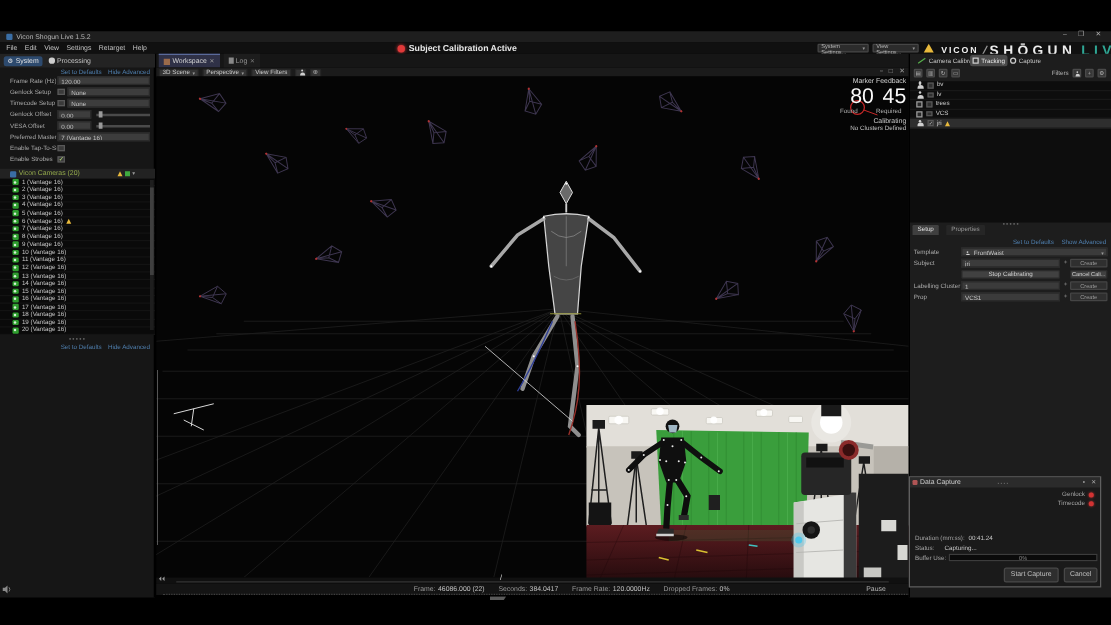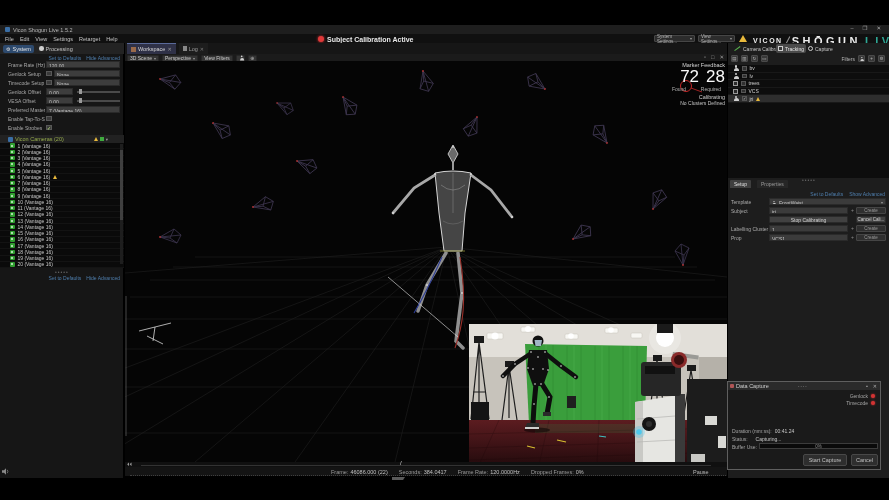--- a/index.html
+++ b/index.html
@@ -470,22 +470,22 @@
         <circle cx="302" cy="224" r="0.8"></circle>
           <circle cx="337" cy="232" r="0.8"></circle>
         <circle cx="328" cy="86" r="0.8"></circle>
       </g>
     </g>
   </svg>
 
   <div class="abs mf">
     <div class="mf-title">Marker Feedback</div>
     <div class="mf-nums">
-      <span>72</span>
-      <span>28</span>
+      <span>80</span>
+      <span>45</span>
     </div>
     <div class="mf-sub">
       <span style="width:24px;text-align:center;">Found</span>
       <span style="width:28px;text-align:center;">Required</span>
     </div>
     <div class="mf-status">Calibrating</div>
     <div class="mf-note">No Clusters Defined</div>
   </div>
 
   <svg class="abs" style="left:469px;top:324px;" width="258" height="141" viewBox="0 0 258 141">

